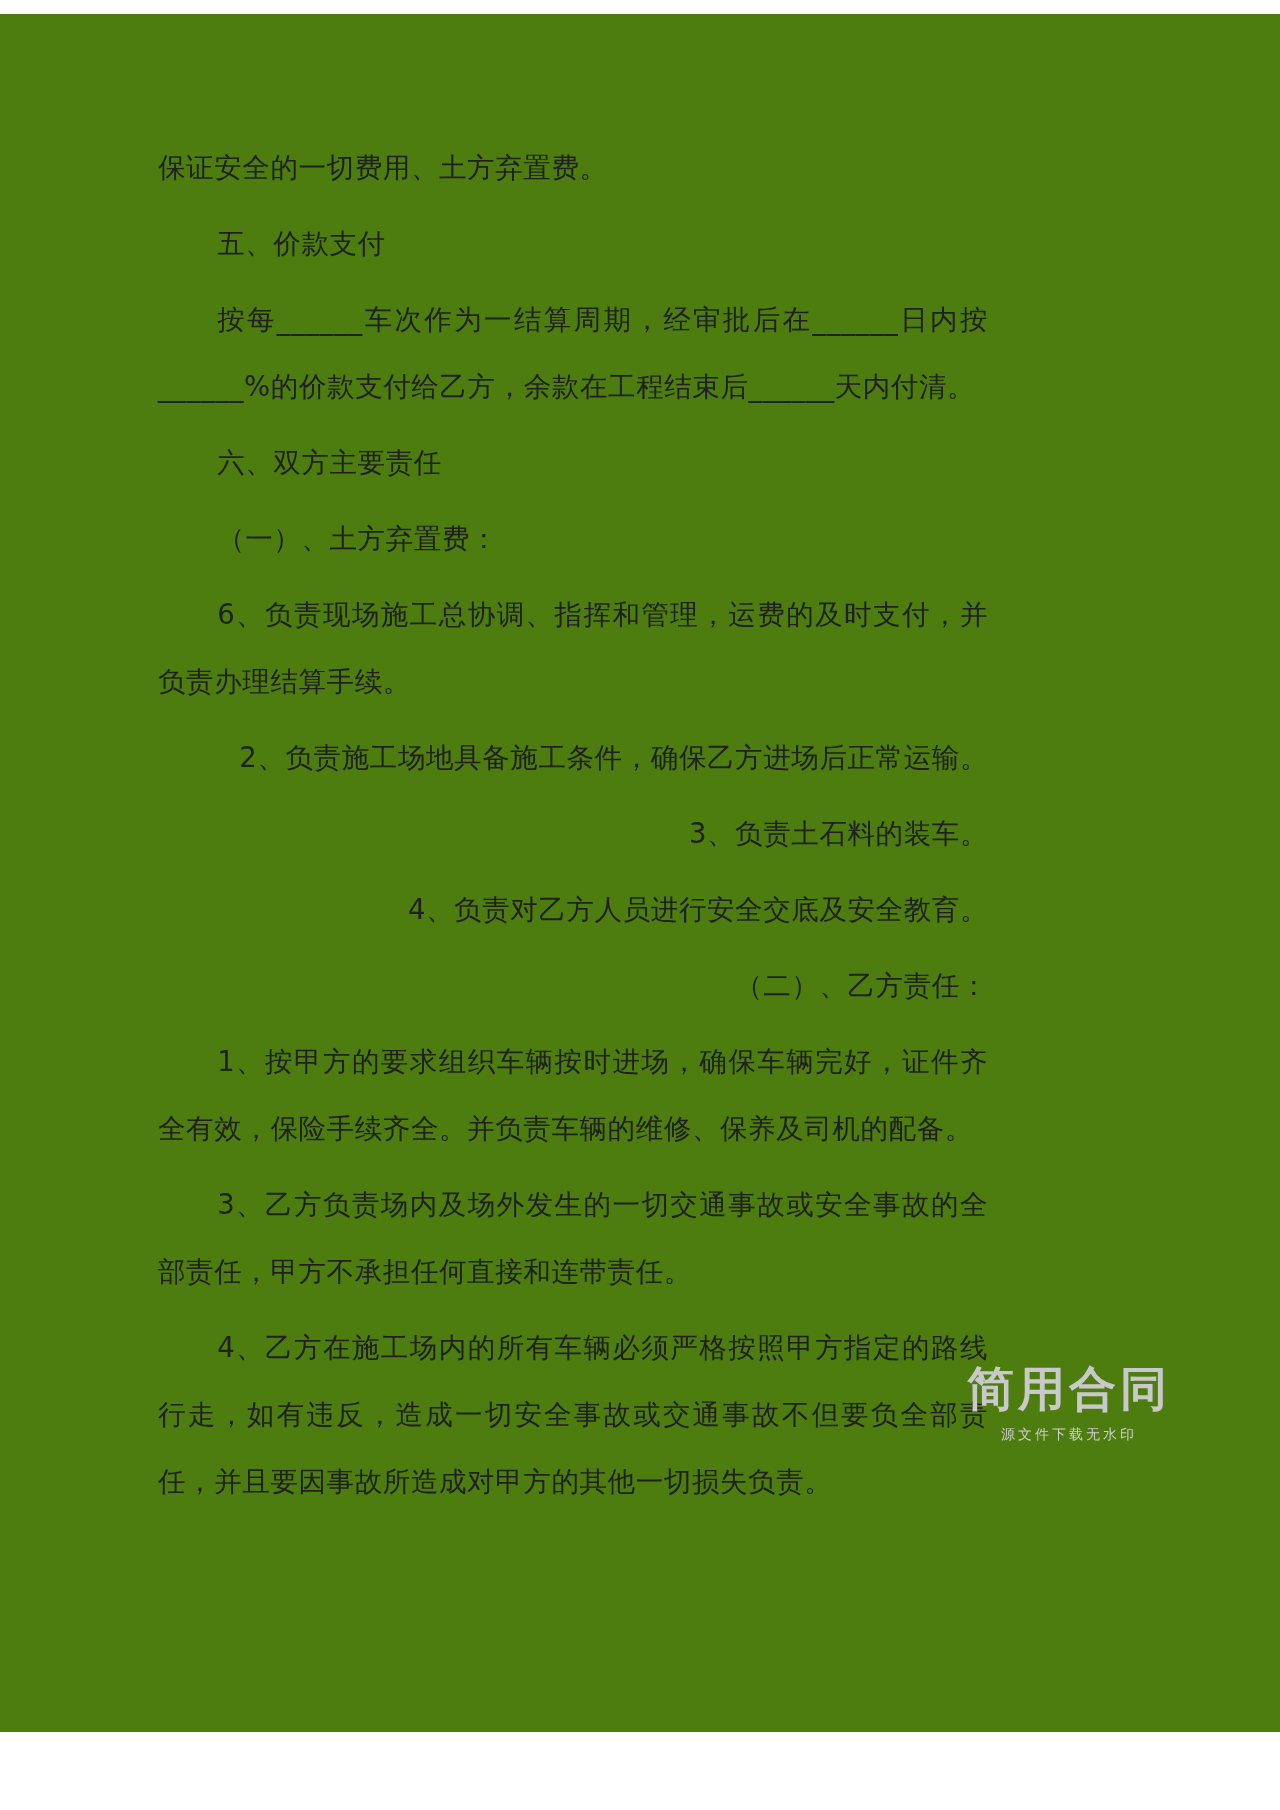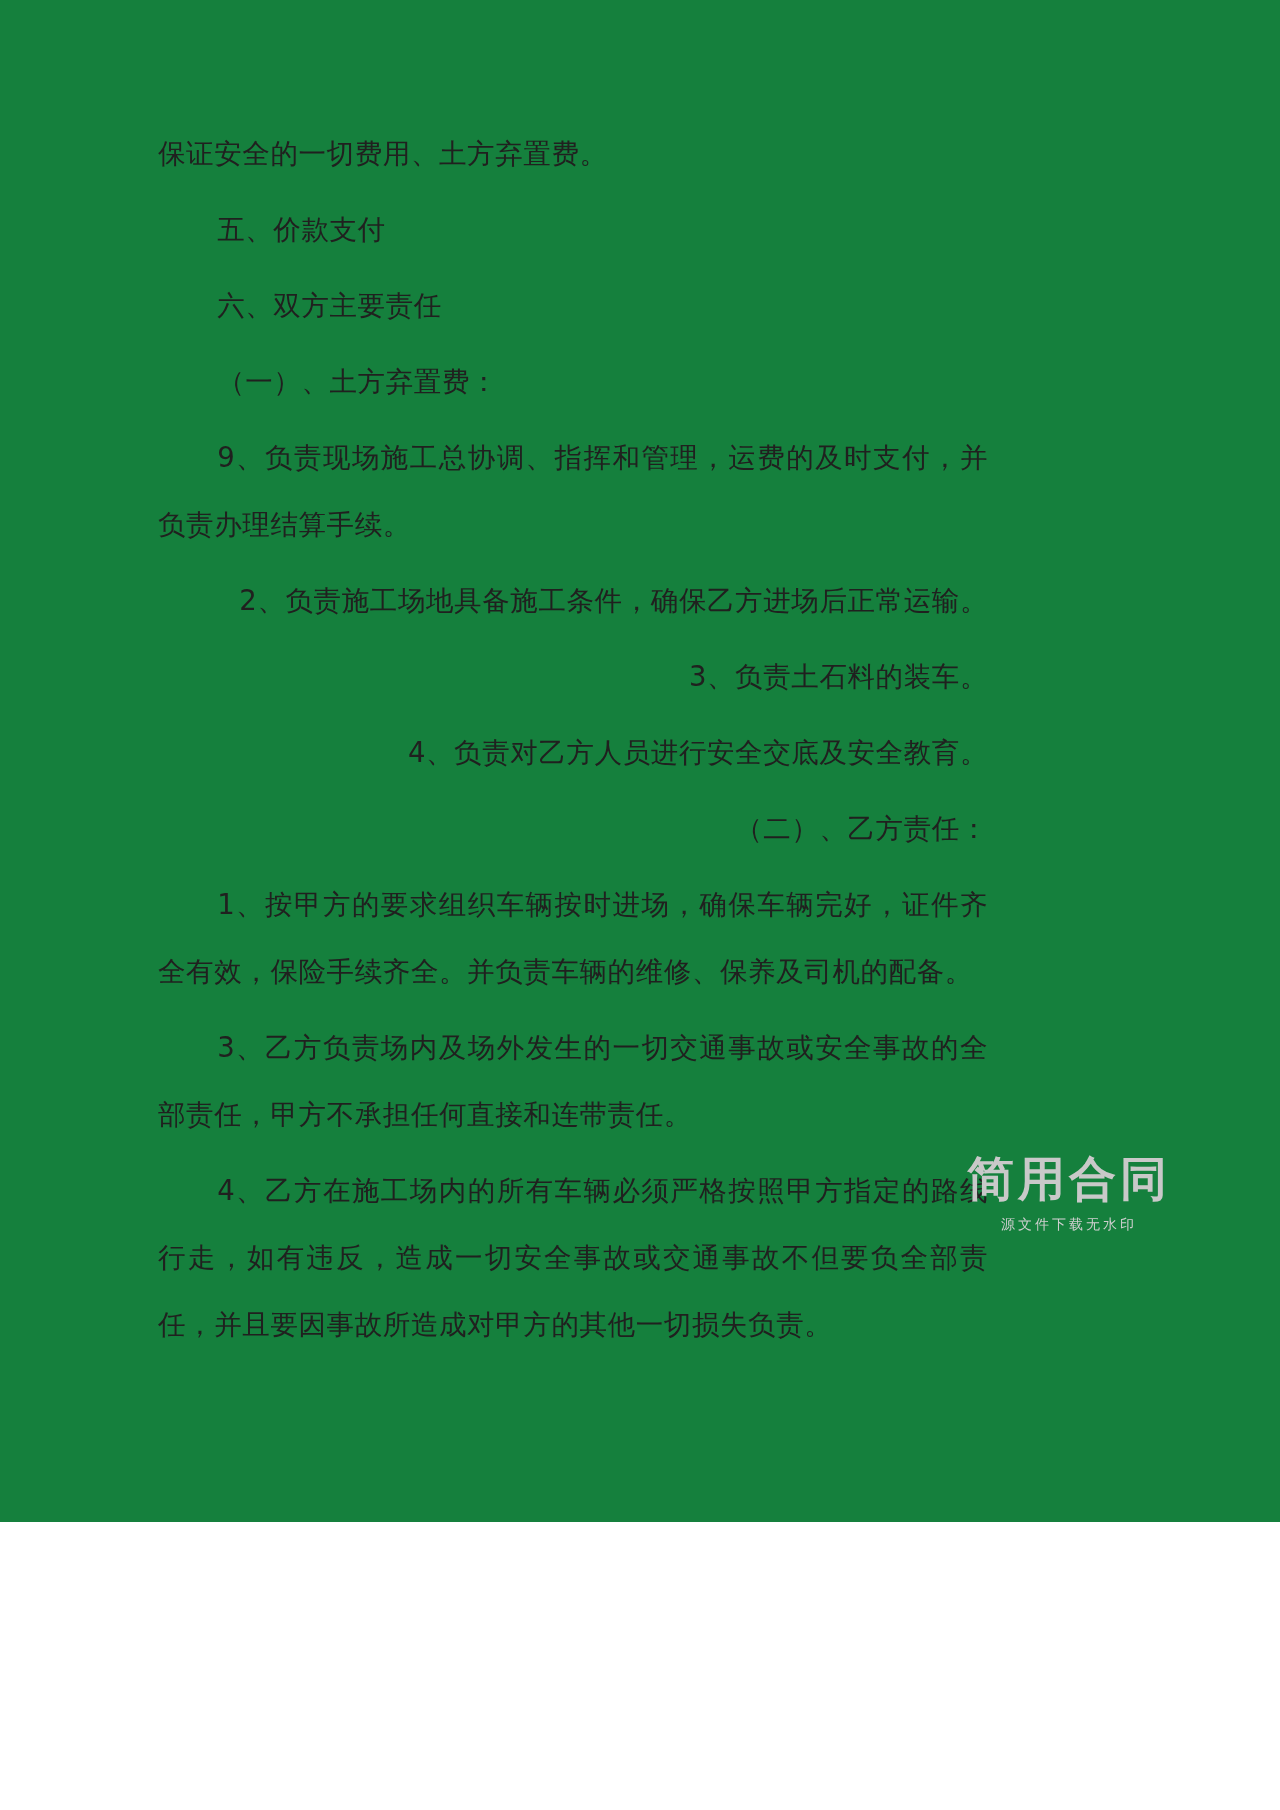--- a/index.html
+++ b/index.html
@@ -6,23 +6,23 @@
     margin: 0;
     padding: 0;
     background: #ffffff;
   }
   body {
     font-family: "DejaVu Sans", "Liberation Sans", sans-serif;
   }
   .page {
     position: relative;
     width: 1280px;
-    height: 1522px;
-    margin: 0 auto;
-    background: #15803d;
+    height: 1718px;
+    margin: 14px auto;
+    background: #4d7c0f;
     overflow: hidden;
   }
   .doc-body {
     position: absolute;
     left: 158px;
     top: 120px;
     width: 830px;
   }
   
   .para {
@@ -84,26 +84,27 @@
 <body>
 
 <div class="page">
 
   <div class="doc-body">
 
     <p class="para noindent">保证安全的一切费用、土方弃置费。</p>
 
     <p class="para heading">五、价款支付</p>
 
+    <p class="para indent">按每______车次作为一结算周期，经审批后在______日内按______%的价款支付给乙方，余款在工程结束后______天内付清。</p>
 
     <p class="para heading">六、双方主要责任</p>
 
     <p class="para heading">（一）、土方弃置费：</p>
 
-    <p class="para indent">9、负责现场施工总协调、指挥和管理，运费的及时支付，并负责办理结算手续。</p>
+    <p class="para indent">6、负责现场施工总协调、指挥和管理，运费的及时支付，并负责办理结算手续。</p>
 
     <p class="para indent last-line-left">2、负责施工场地具备施工条件，确保乙方进场后正常运输。</p>
 
     <p class="para indent last-line-left">3、负责土石料的装车。</p>
 
     <p class="para indent last-line-left">4、负责对乙方人员进行安全交底及安全教育。</p>
 
     <p class="para heading last-line-left">（二）、乙方责任：</p>
 
     <p class="para indent">1、按甲方的要求组织车辆按时进场，确保车辆完好，证件齐全有效，保险手续齐全。并负责车辆的维修、保养及司机的配备。</p>

